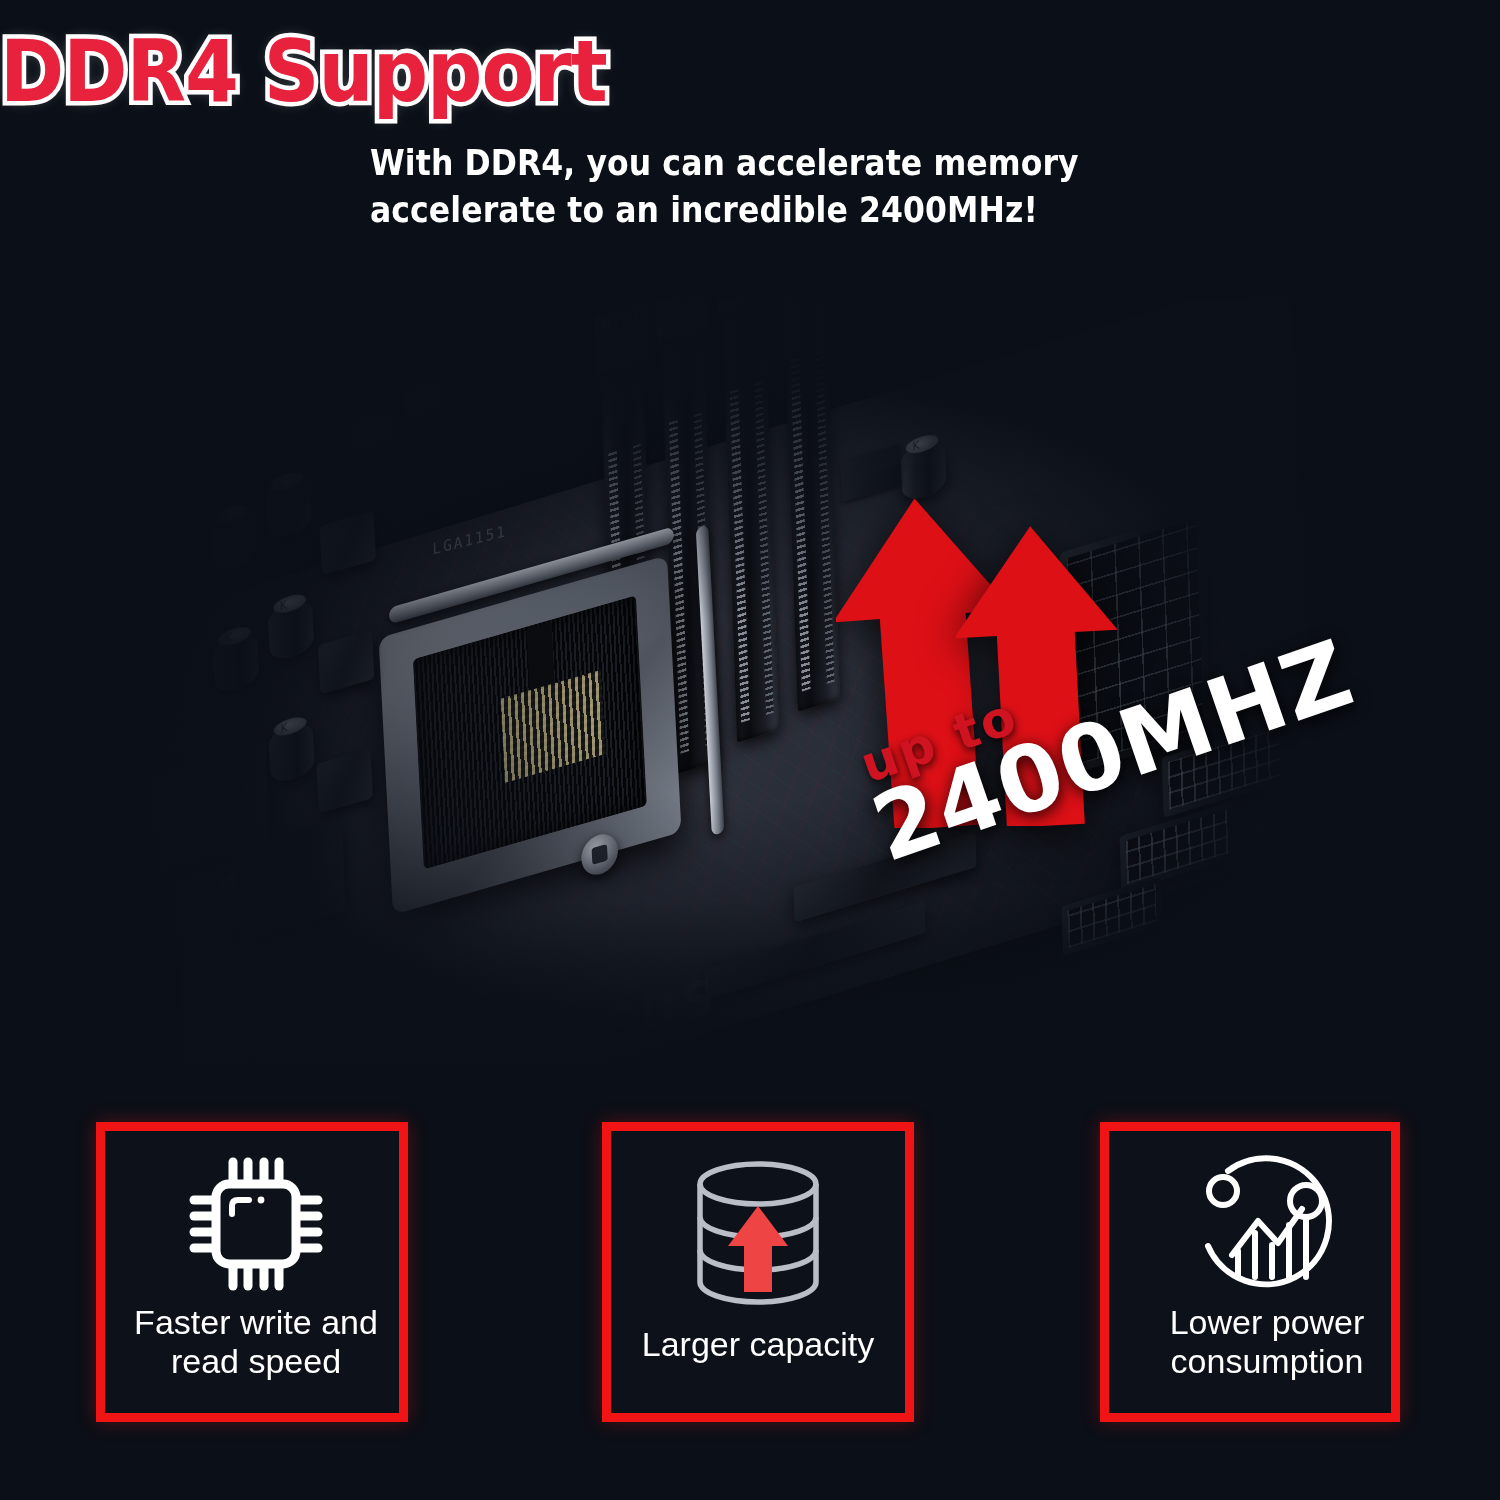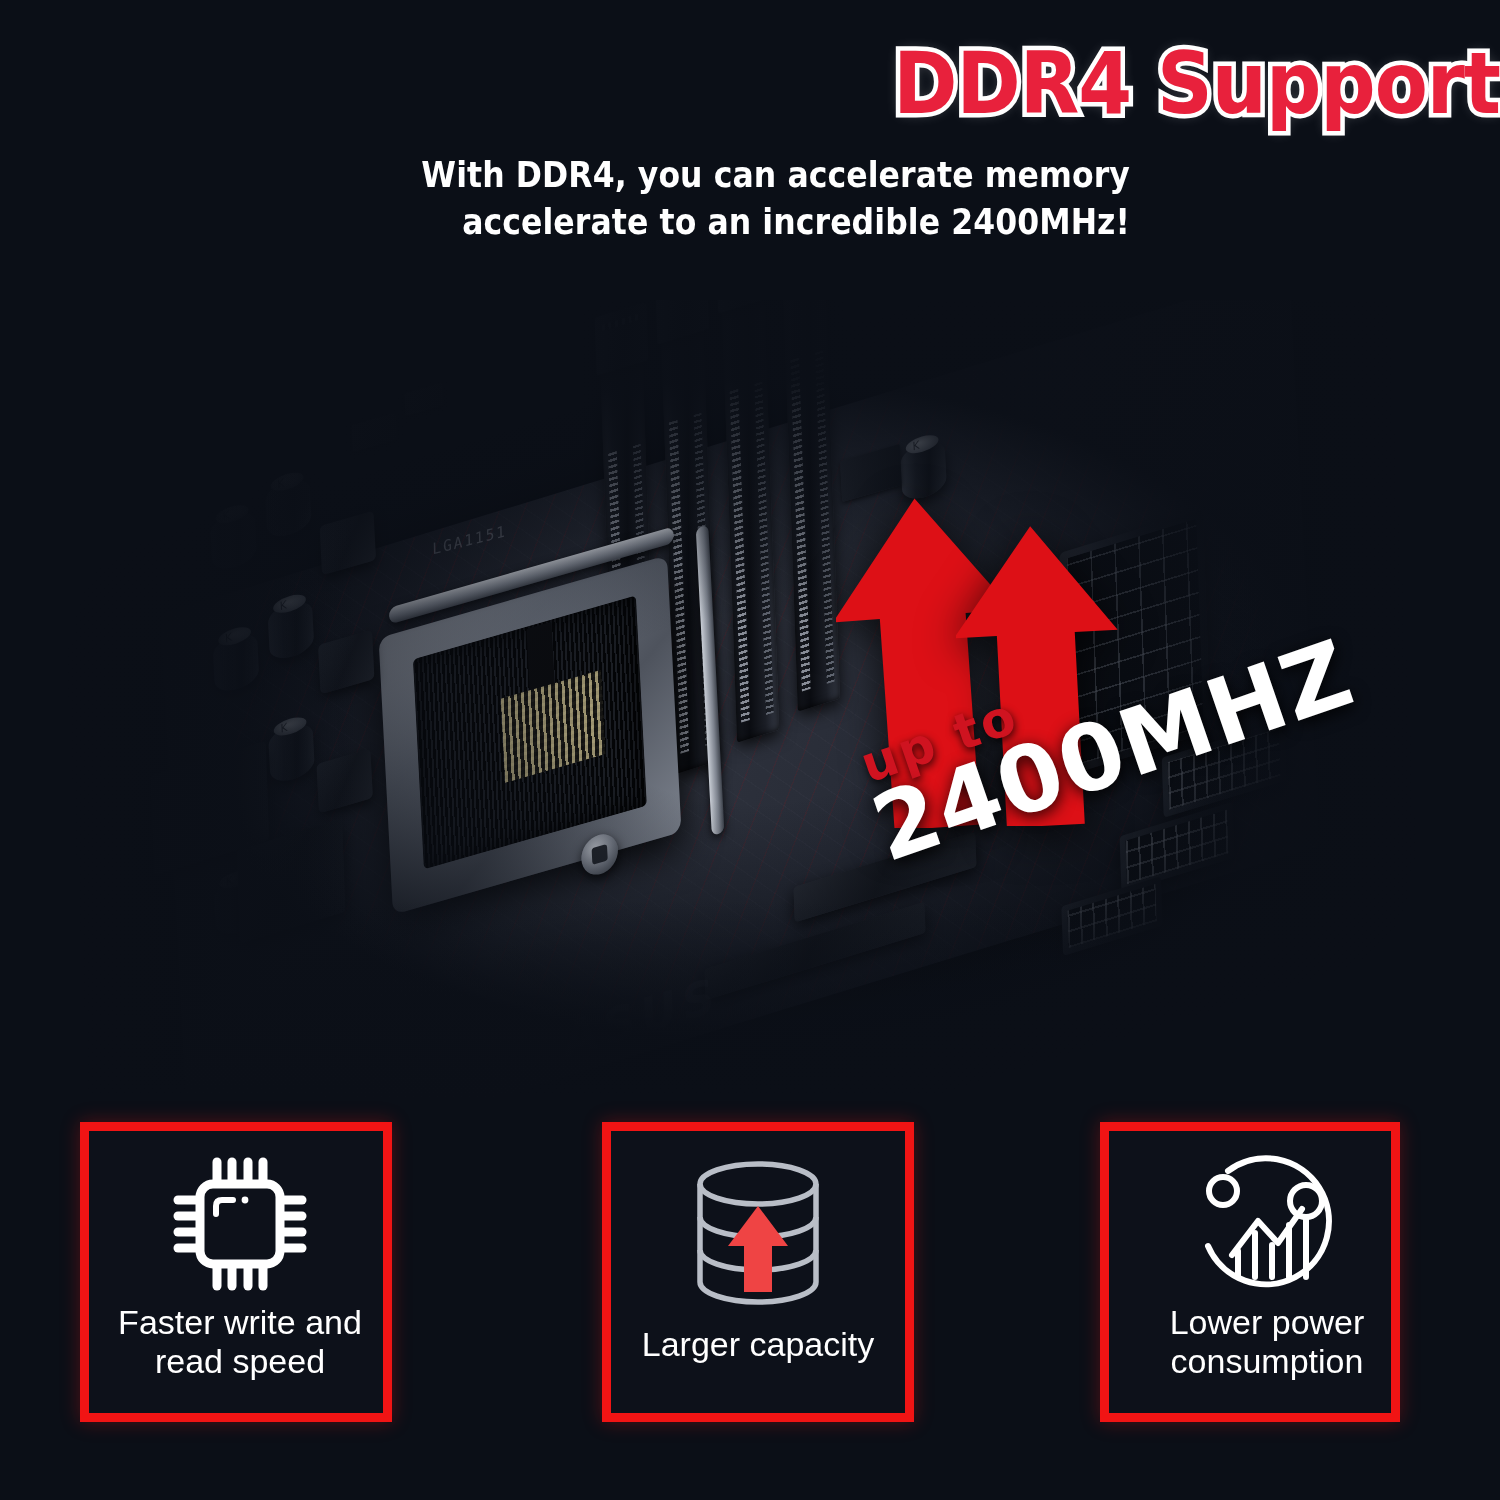--- a/index.html
+++ b/index.html
@@ -11,22 +11,22 @@
     position: relative;
     width: 1500px; height: 1500px;
     background: #0b0f17;
     overflow: hidden;
     font-family: "Liberation Sans", sans-serif;
   }
 
   
   #header {
     position: absolute;
-    left: 0; top: 12px; width: 1500px;
-    text-align: right;
+    left: 0; top: 0; width: 1500px;
+    text-align: left;
     z-index: 40;
   }
   #title {
     margin: 0;
     padding-top: 26px;
     font-family: "DejaVu Sans", sans-serif;
     font-size: 86px;
     font-weight: 700;
     font-stretch: condensed;
     letter-spacing: -1px;
@@ -340,21 +340,21 @@
     width: 312px; height: 300px;
     border: 9px solid #f11414;
     box-sizing: border-box;
     background: #0d111a;
     box-shadow: 0 0 18px rgba(241,20,20,.30);
     display: flex;
     flex-direction: column;
     align-items: center;
     justify-content: flex-start;
   }
-  .feature.f1 { left: 80px; padding-left: 8px; }
+  .feature.f1 { left: 96px; padding-left: 8px; }
   .feature.f2 { left: 602px; width: 312px; }
   .feature.f3 { left: 1100px; width: 300px; padding-left: 34px; }
 
   .f-icon {
     margin-top: 18px;
     height: 150px;
     display: flex; align-items: center; justify-content: center;
   }
   .f2 .f-icon { margin-top: 22px; height: 162px; }
   .f-label {

